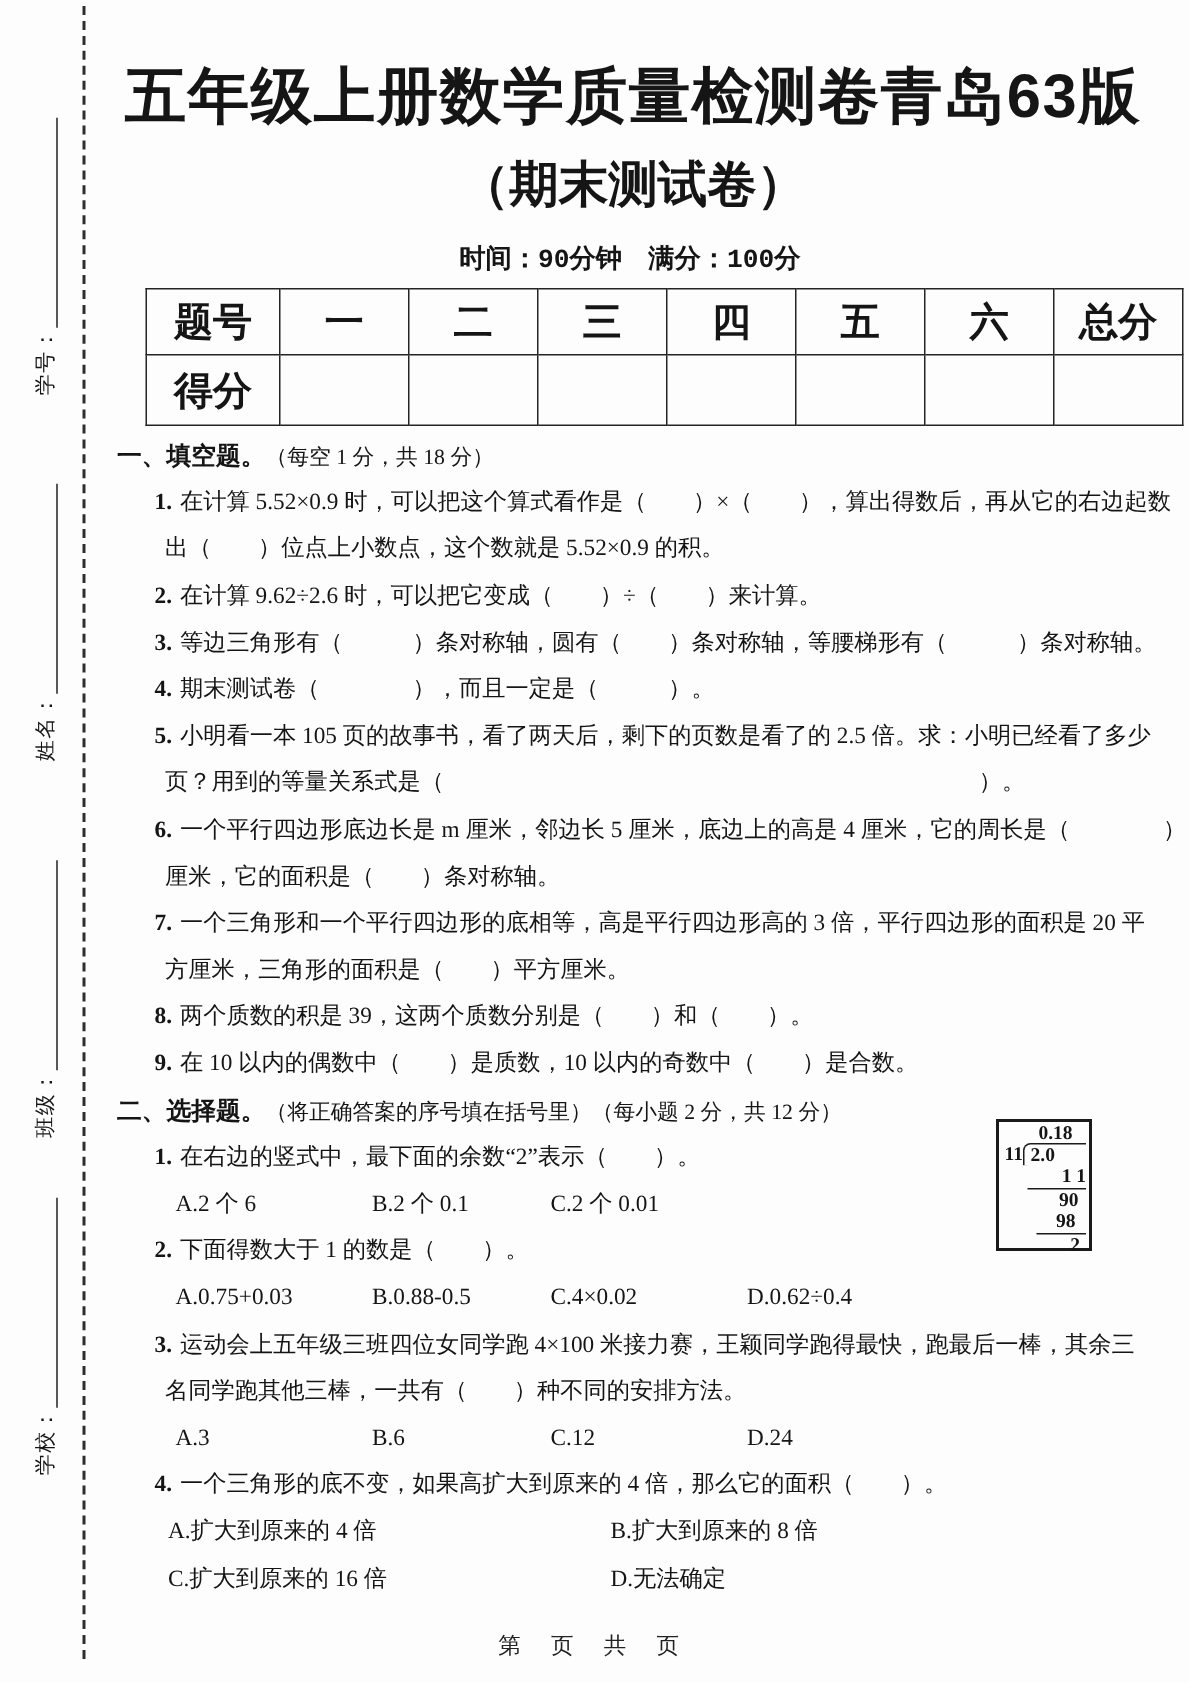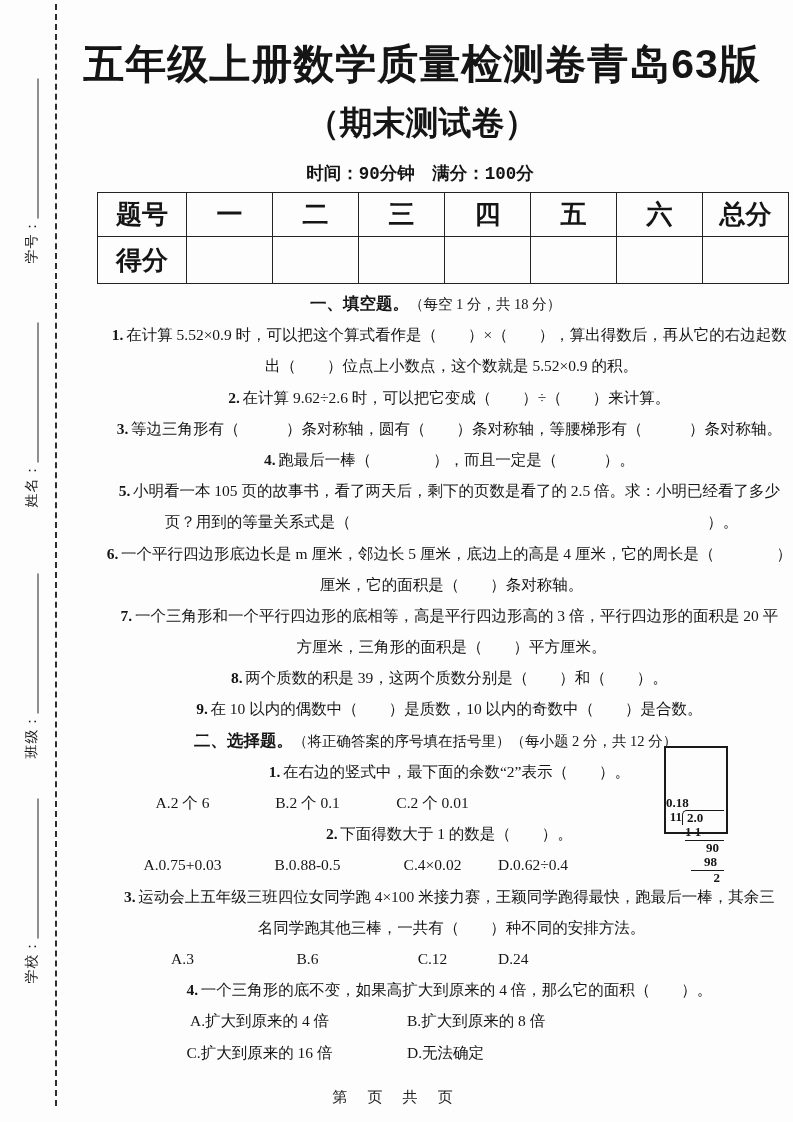--- a/index.html
+++ b/index.html
@@ -27,43 +27,43 @@
   .meta { position:absolute; left:60px; width:720px; top:161px; text-align:center;
     font-size:17.5px; line-height:27px; font-weight:600;font-family:Liberation Mono, monospace; }
   
   .score-table { position:absolute; left:97px; top:192px; border-collapse:collapse;
     table-layout:fixed; }
   .score-table td { border:1.6px solid #242424; text-align:center;
     font-size:26px; font-weight:600; padding:0; }
   .score-table .r1 td { height:43px; }
   .score-table .r2 td { height:46px; }
   
-  .qarea { position:absolute; left:60px; top:288px; width:733px; font-size:15.5px;text-align:center; }
+  .qarea { position:absolute; left:60px; top:288px; width:733px; font-size:15.5px; }
   .line { height:31.2px; line-height:31.2px; white-space:nowrap; }
   .hl { padding-left:18px; }
   .hl .sec-title { font-weight:800; font-size:16.5px; }
   .hl .sec-note { font-size:14.5px; }
   .first { padding-left:43px; }
   .cont  { padding-left:50px; }
   .num { display:inline-block; width:17px; font-weight:700; }
   .opts { padding-left:57px; display:flex; }
   .opts .oc-a { width:131px; } .opts .oc-b { width:119px; } .opts .oc-c { width:131px; }
   .opts2 { padding-left:52px; display:flex; }
   .opts2 .oc-1 { width:295px; }
   
   .division-box { position:absolute; left:664px; top:746px; width:64px; height:88px;
     box-sizing:border-box; border:2px solid #1a1a1a; font-size:13px; font-weight:600;
     background:#fdfdfd; }
-  .ld-quot { text-align:left; padding-right:21px; height:14px; line-height:14px;margin-top:48px; }
+  .ld-quot { text-align:right; padding-right:11px; height:14px; line-height:14px; }
   .ld-row { display:flex; height:15px; line-height:14px; }
   .ld-divisor { width:16px; text-align:right; }
   .ld-dividend { flex:1; border-top:1.5px solid #1a1a1a; border-left:1.5px solid #1a1a1a;
     border-top-left-radius:5px; padding-left:4px; margin-right:2px; }
   .ld-s0 { margin-left:19px; margin-right:2px; border-bottom:1.5px solid #1a1a1a;
-    text-align:left; height:15px; line-height:13px;font-family:Liberation Serif, serif; }
+    text-align:right; height:15px; line-height:13px;font-family:Liberation Serif, serif; }
   .ld-s1 { text-align:right; padding-right:7px; height:14px; line-height:14px; }
   .ld-s2 { text-align:right; padding-right:7px; margin-left:25px; margin-right:2px;
     border-bottom:1.5px solid #1a1a1a; height:15px; line-height:13px; }
   .ld-s3 { text-align:right; padding-right:6px; height:14px; line-height:14px; }
   
   .footer { position:absolute; left:0; width:793px; top:1088px; text-align:center;
     font-family:"Liberation Sans","DejaVu Sans",sans-serif;
     font-size:15px; letter-spacing:8px; color:#222; }
 </style>
 </head>
@@ -132,21 +132,21 @@
 
   <div class="line first">
     <span class="num">2.</span><span>在计算 9.62÷2.6 时，可以把它变成（　　）÷（　　）来计算。</span>
   </div>
 
   <div class="line first">
     <span class="num">3.</span><span>等边三角形有（　　　）条对称轴，圆有（　　）条对称轴，等腰梯形有（　　　）条对称轴。</span>
   </div>
 
   <div class="line first">
-    <span class="num">4.</span><span>跑最后一棒（　　　　），而且一定是（　　　）。</span>
+    <span class="num">4.</span><span>期末测试卷（　　　　），而且一定是（　　　）。</span>
   </div>
 
   <div class="line first">
     <span class="num">5.</span><span>小明看一本 105 页的故事书，看了两天后，剩下的页数是看了的 2.5 倍。求：小明已经看了多少</span>
   </div>
   <div class="line cont">
     <span>页？用到的等量关系式是（　　　　　　　　　　　　　　　　　　　　　　　）。</span>
   </div>
 
   <div class="line first">

